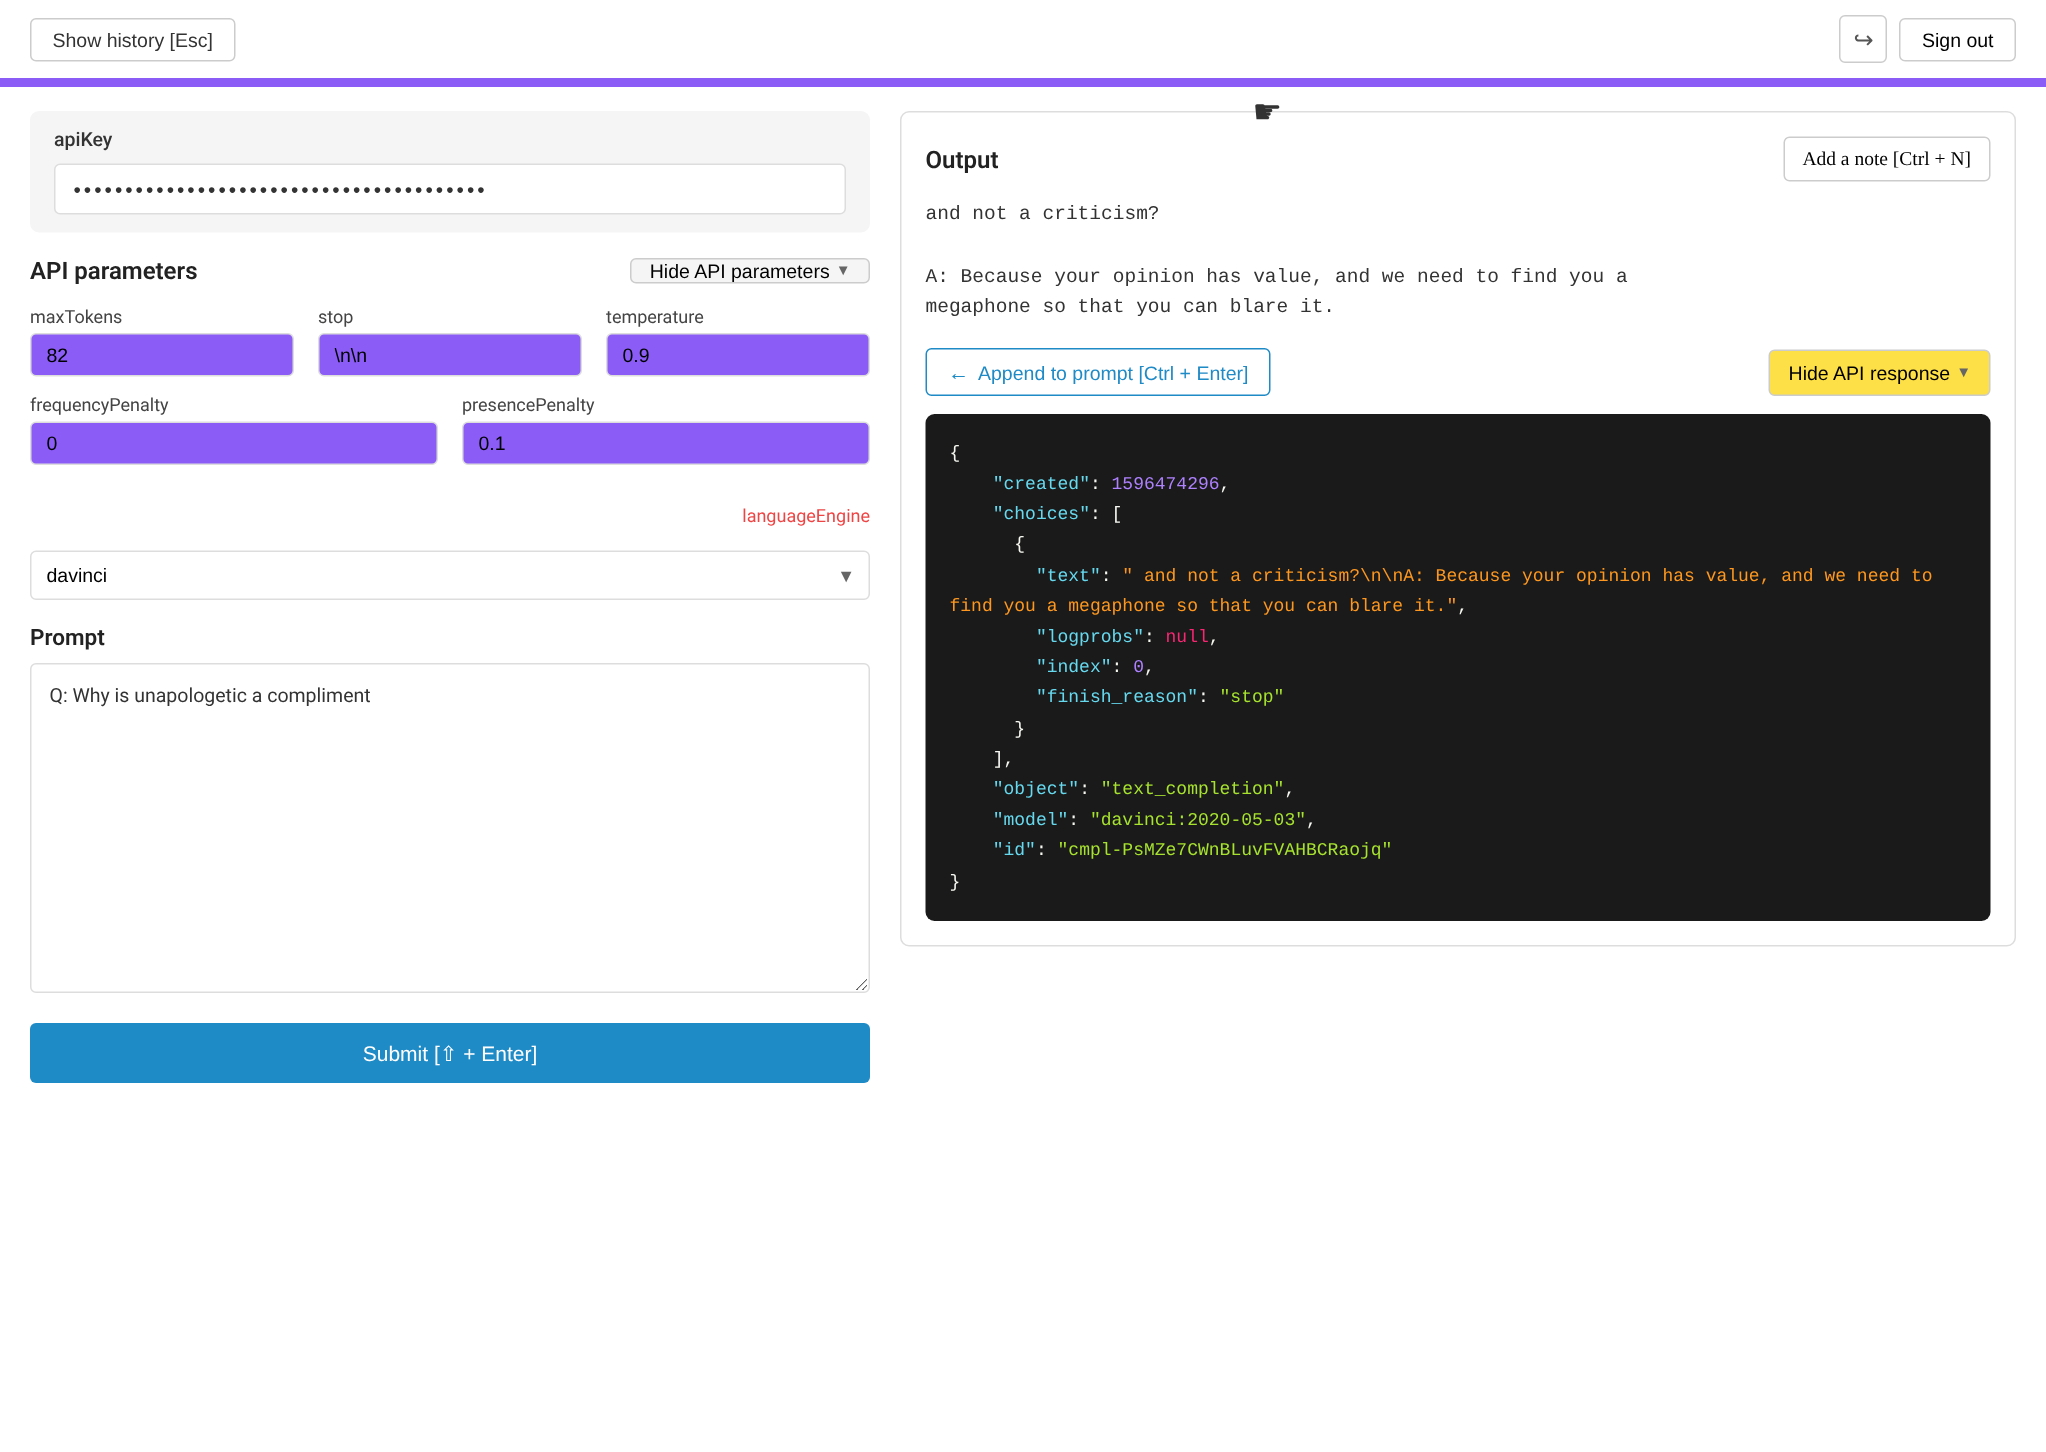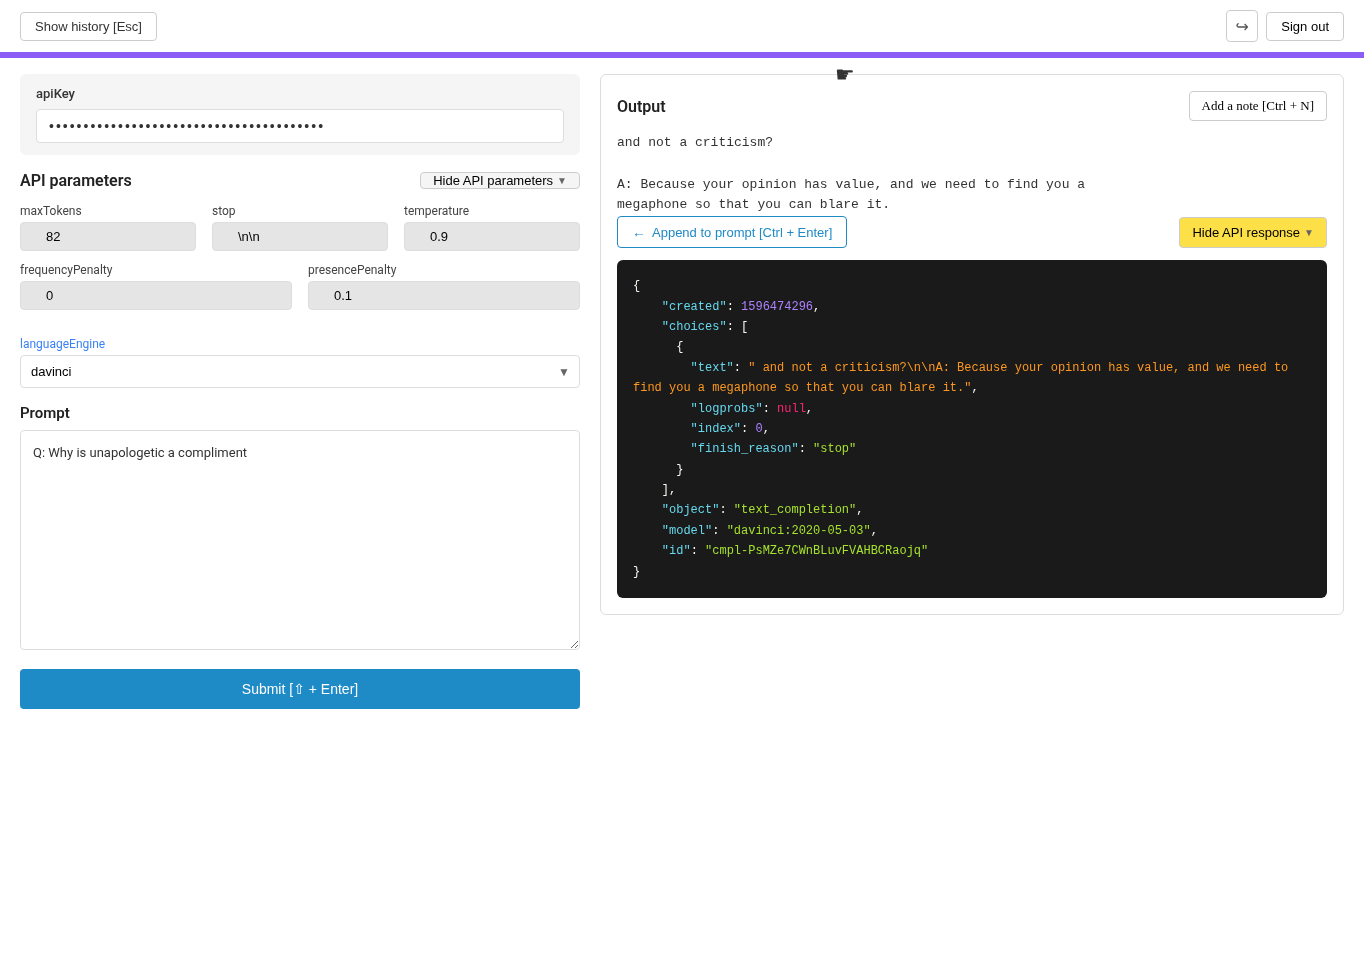--- a/index.html
+++ b/index.html
@@ -128,32 +128,33 @@
     .param-group label {
       display: block;
       font-size: 12px;
       color: #444;
       margin-bottom: 4px;
     }
     .param-group input {
       width: 100%;
       border: 1px solid #ddd;
       border-radius: 4px;
-      padding: 6px 25px;
-      font-size: 13px;
-      background: #e5e5e5;
+      padding: 6px 10px;
+      font-size: 13px;
+      background: #8b5cf6;
     }
     .language-engine-section {
       margin-bottom: 16px;
     }
     .language-engine-section label {
       display: block;
       font-size: 12px;
-      color: #3b82f6;
-      margin-bottom: 4px;
+      color: #ef4444;
+      margin-bottom: 16px;
+      text-align: right;
     }
     .language-engine-select-wrapper {
       position: relative;
     }
     .language-engine-select {
       width: 100%;
       border: 1px solid #ddd;
       border-radius: 4px;
       padding: 8px 10px;
       font-size: 13px;
@@ -222,20 +223,21 @@
       padding: 6px 12px;
       border-radius: 4px;
       cursor: pointer;
       font-size: 13px;
       font-family: Liberation Serif, serif;
     }
     .output-text {
       font-family: 'Courier New', Courier, monospace;
       font-size: 13px;
       color: #333;
+      margin-bottom: 16px;
       line-height: 1.6;
       white-space: pre-wrap;
     }
     .append-to-prompt-bar {
       display: flex;
       align-items: center;
       justify-content: space-between;
       margin-bottom: 12px;
     }
     .append-btn {

